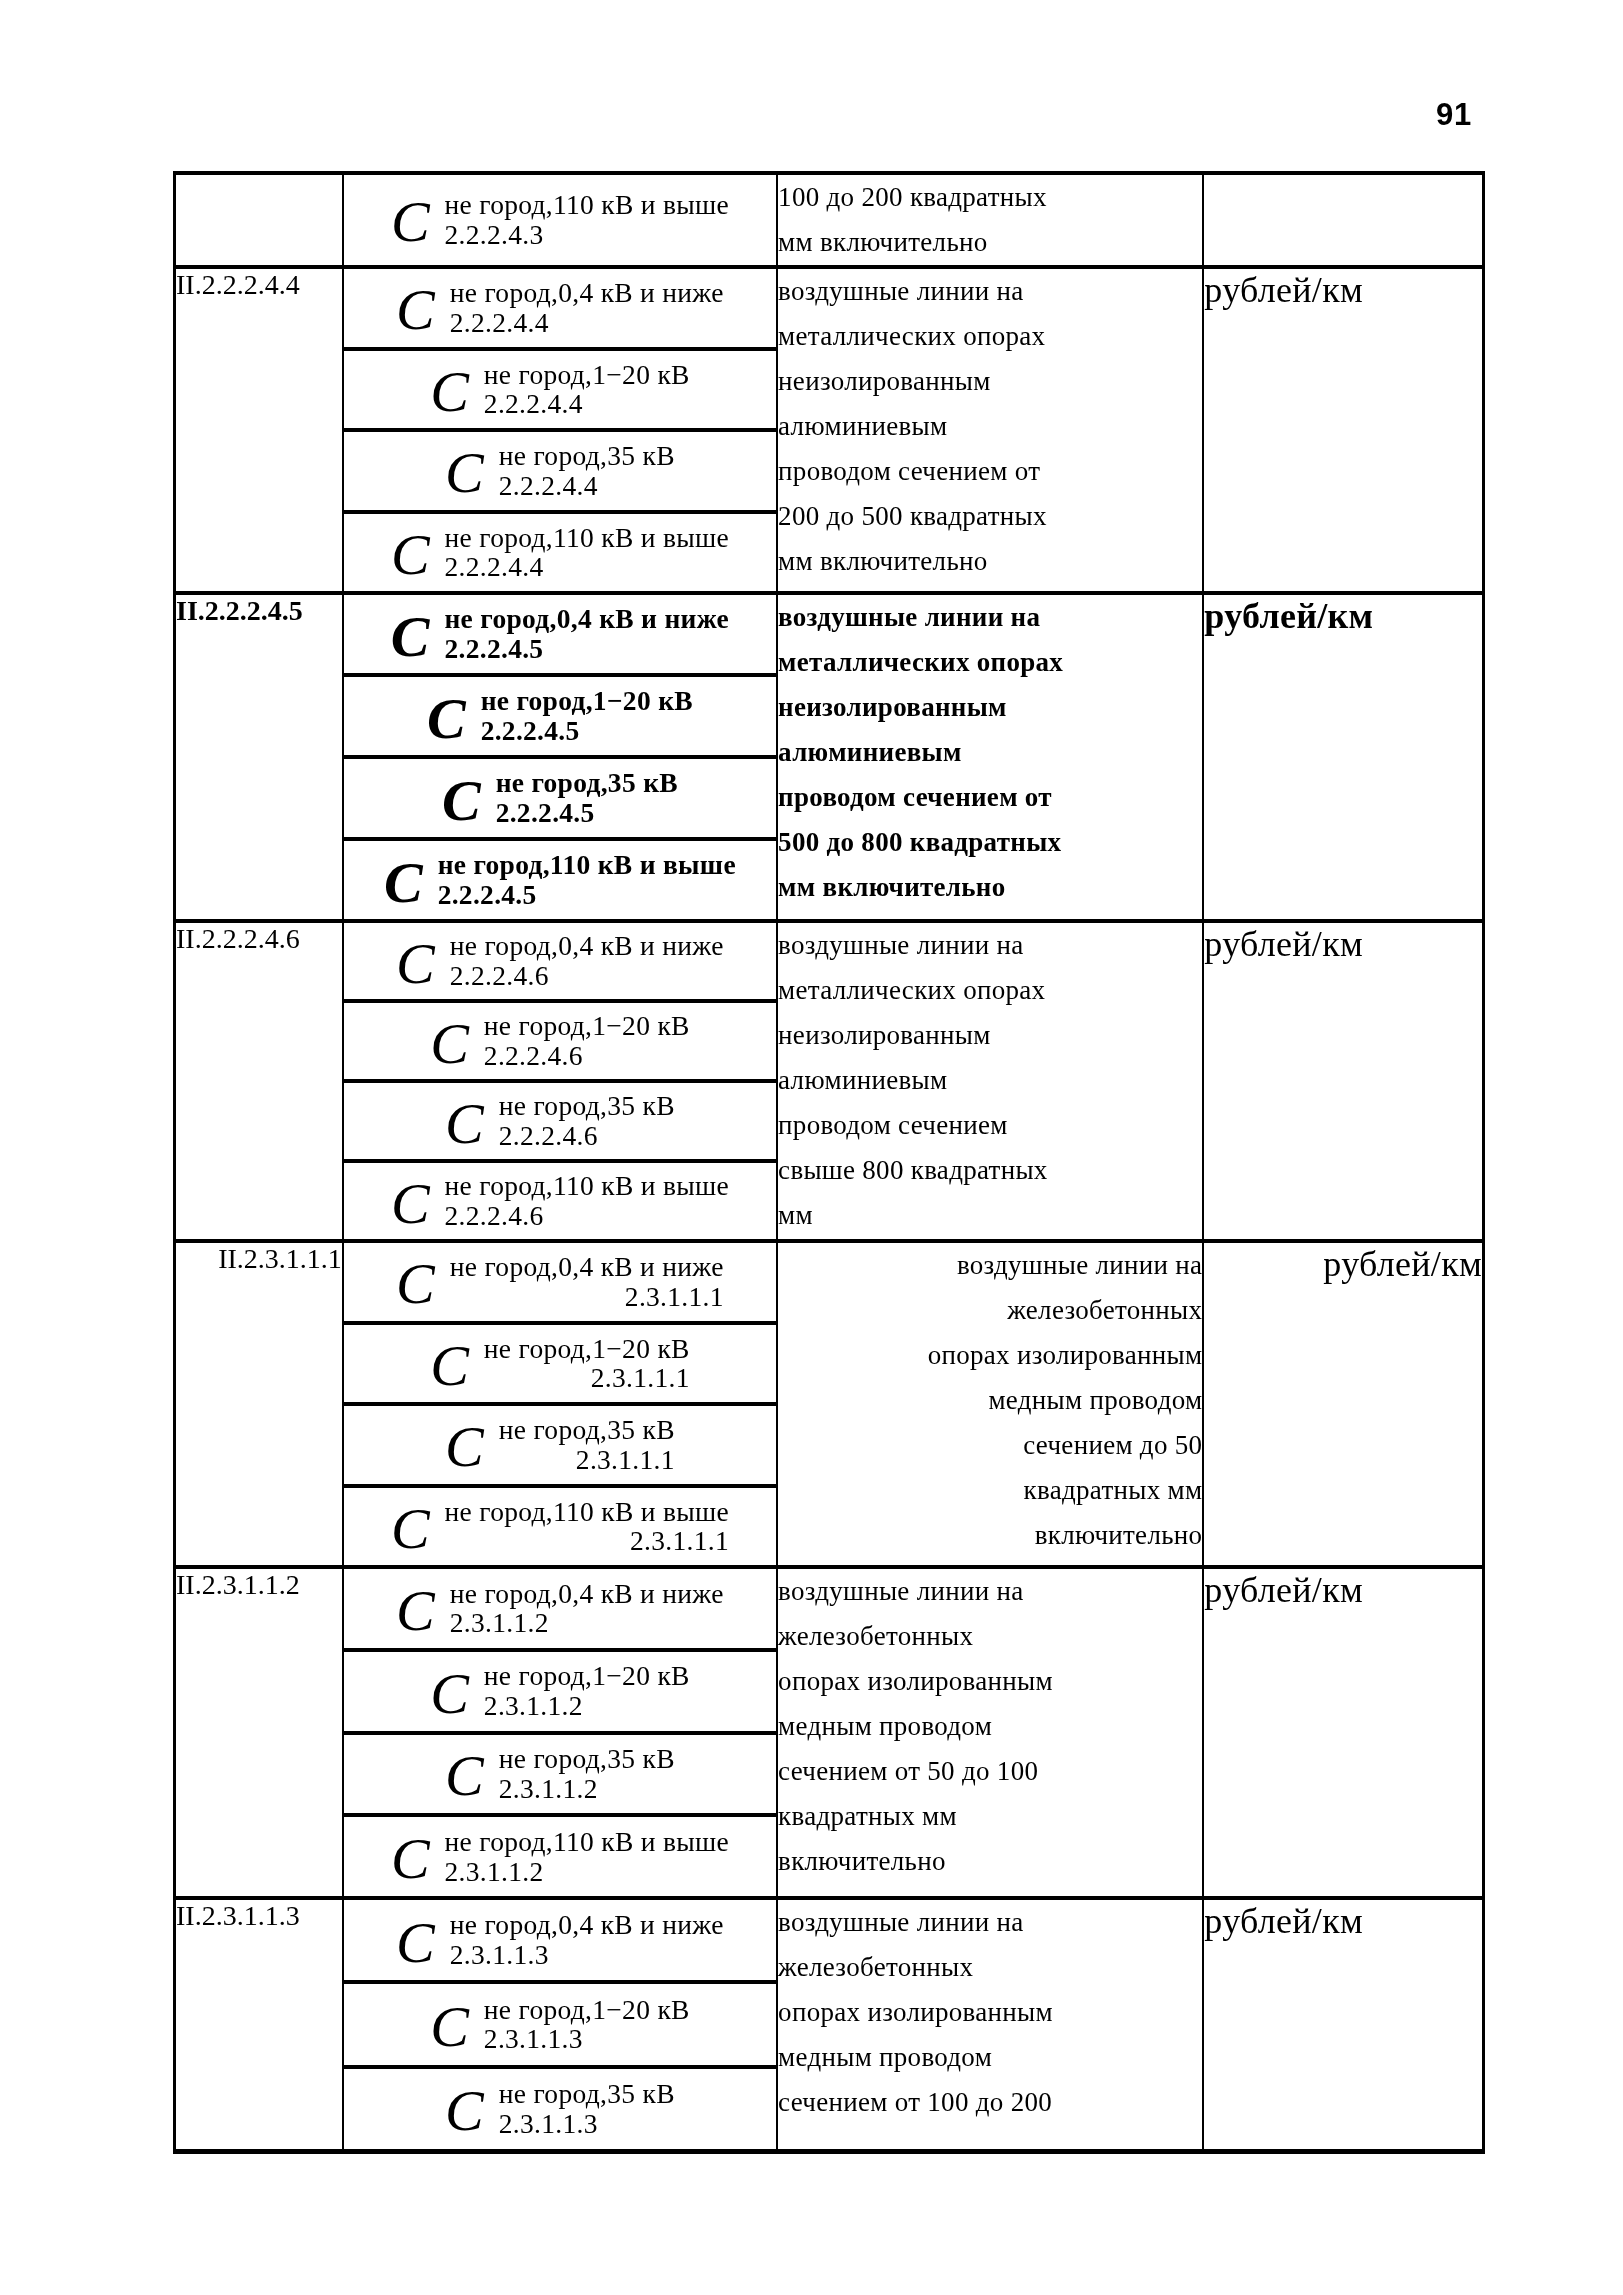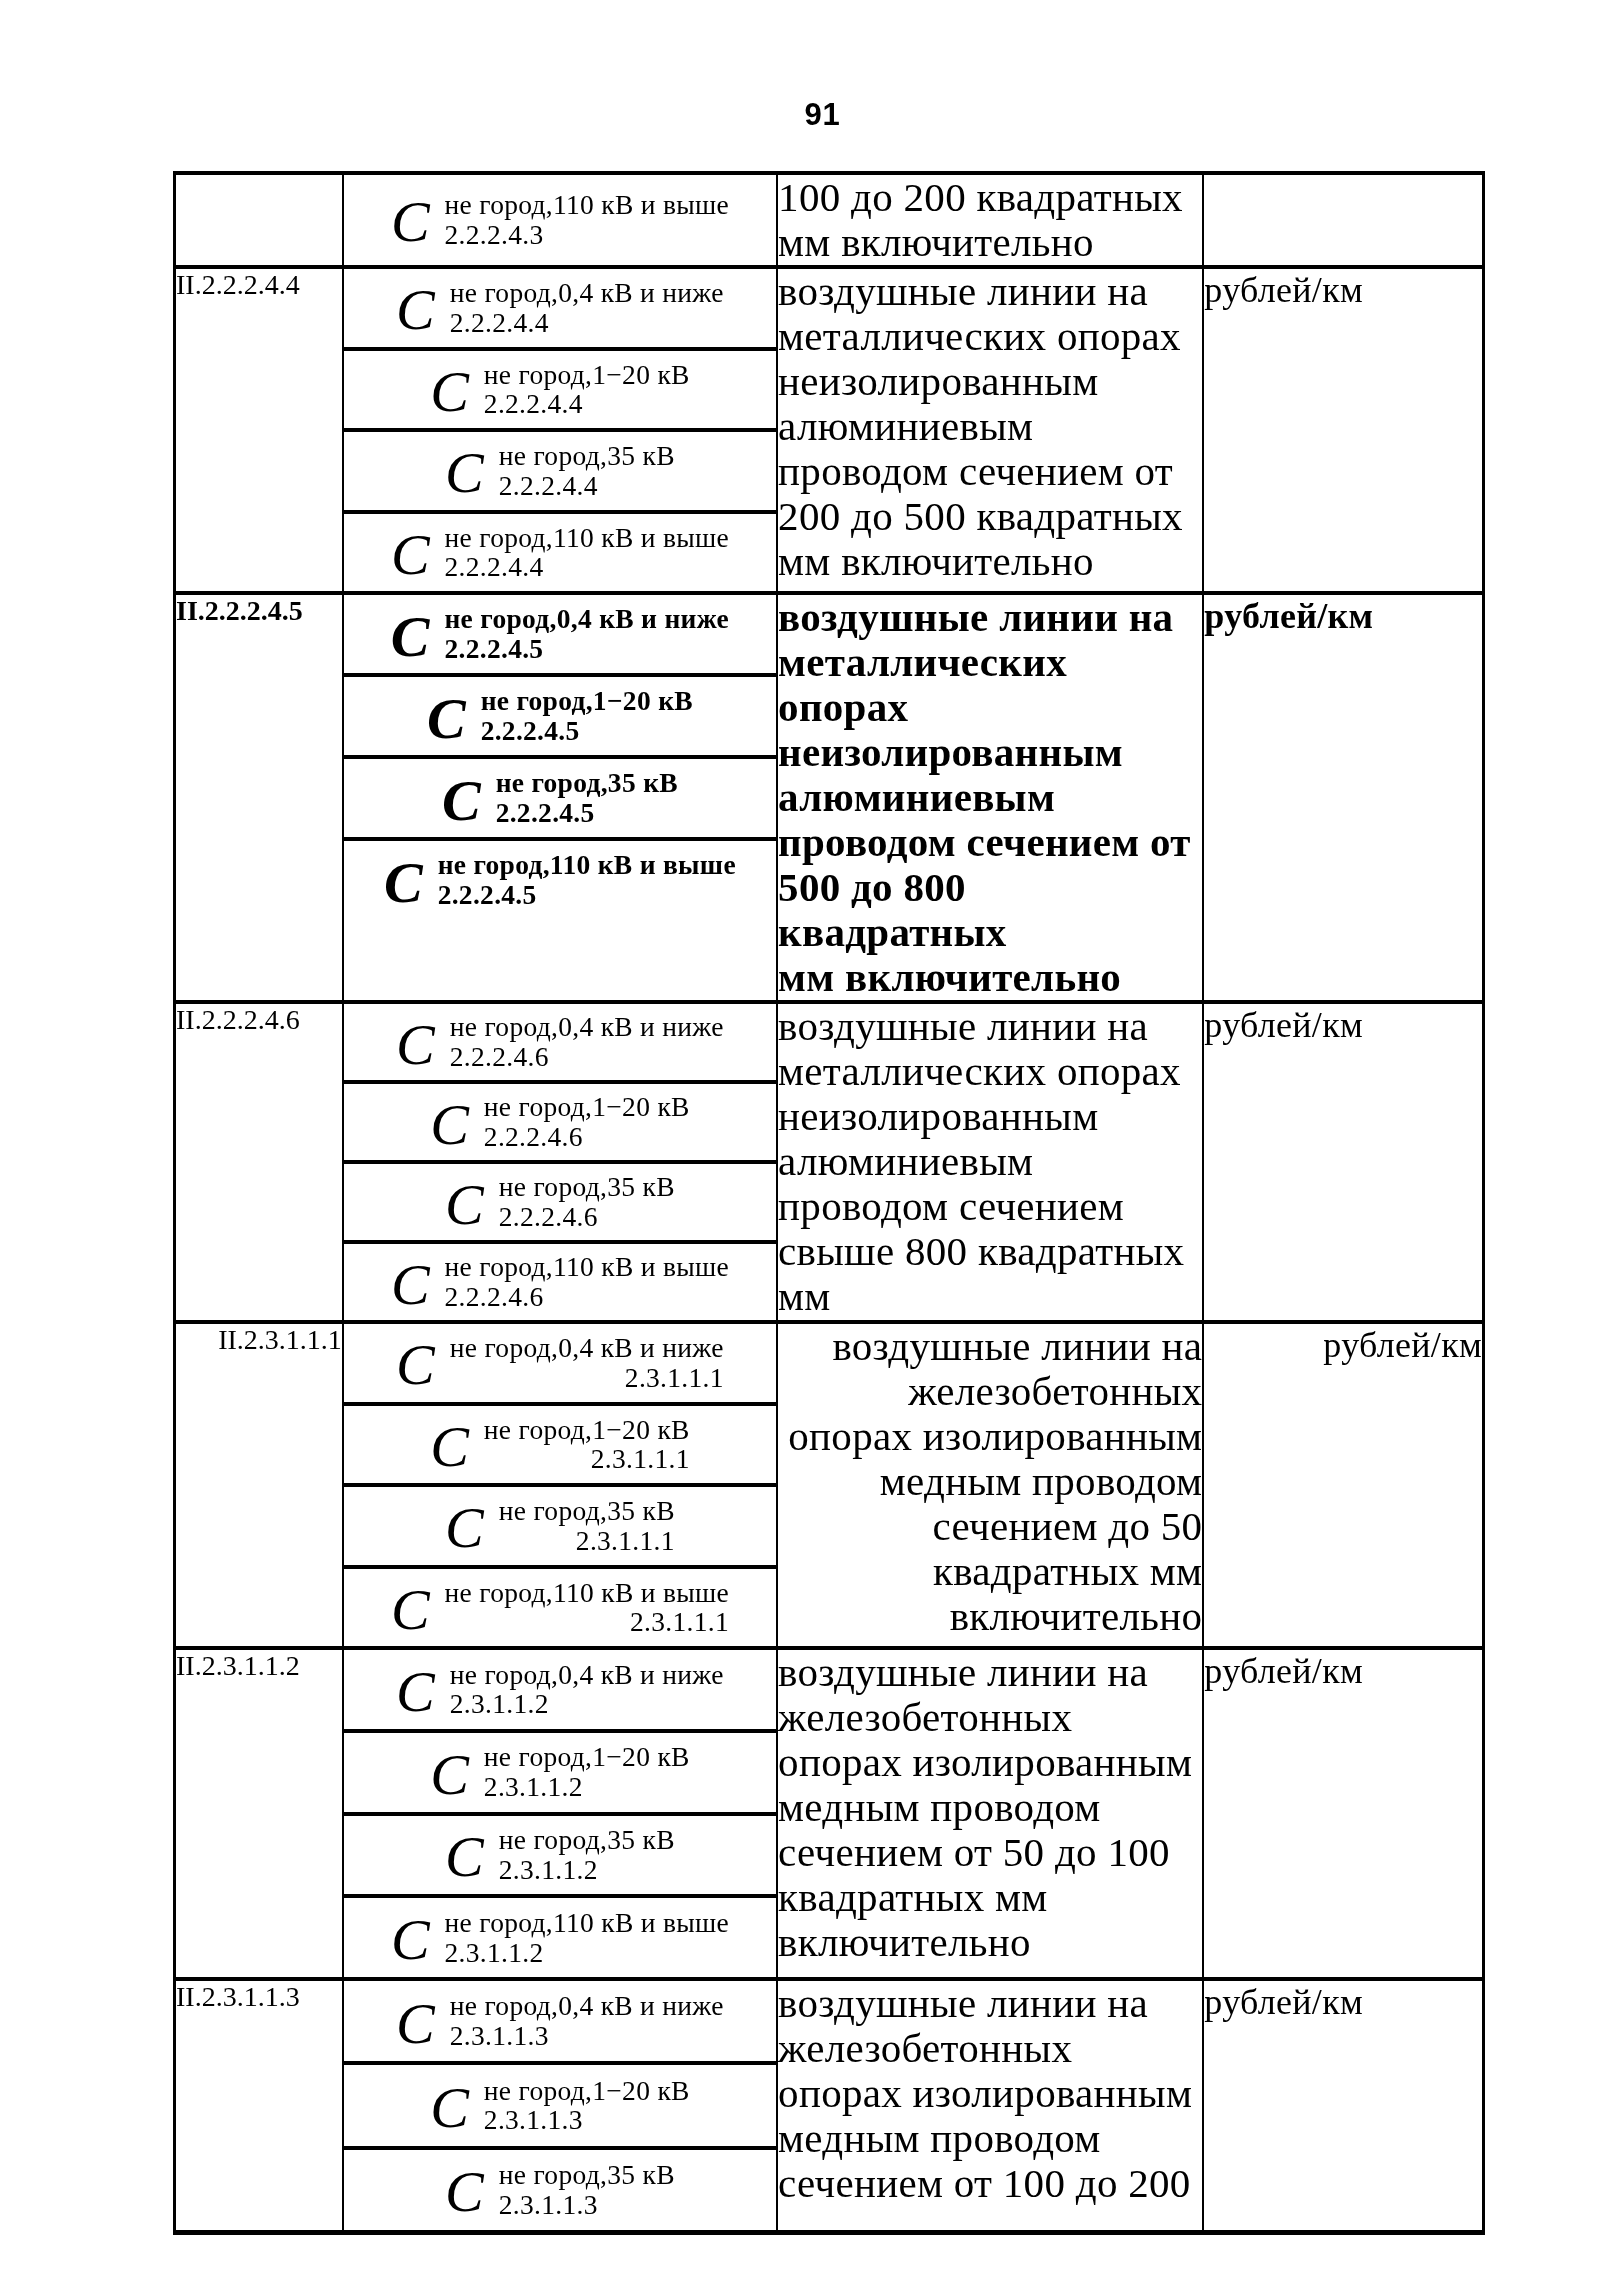--- a/index.html
+++ b/index.html
@@ -4,38 +4,38 @@
 <style>
   html,body{margin:0;padding:0;}
   body{
     width:1623px;height:2295px;
     background:#ffffff;color:#000;
     font-family:"Liberation Serif", serif;
     position:relative;overflow:hidden;
   }
   .page-number{
     position:absolute;left:173px;top:97px;width:1299px;
-    text-align:center;
+    text-align:right;
     font-family:"Liberation Sans", sans-serif;
     font-size:31px;font-weight:700;letter-spacing:0.7px;
   }
   table.tariff-table{
     position:absolute;left:173px;top:171px;width:1312px;
     border-collapse:collapse;table-layout:fixed;
     border:3.3px solid #000;border-bottom-width:5.2px;
   }
   table.tariff-table td{
     border:2.6px solid #000;
     vertical-align:top;padding:0;overflow:hidden;
   }
   table.tariff-table tr{border-top:4.6px solid #000;}
   td.c-id{padding:7.9px 3.9px 0 10.5px;font-size:28px;white-space:nowrap;}
   td.c-desc{
     padding:14.4px 9.2px 0 15.7px;
-    font-size:41px;line-height:45px;letter-spacing:0.3px;
+    font-size:27px;line-height:45px;letter-spacing:0.3px;
     white-space:pre-line;
     margin-top:11px;
   }
   td.c-unit{padding:14.4px 3.9px 0 17px;font-size:36px;letter-spacing:0.3px;}
   .fwrap{display:flex;flex-direction:column;}
   .fsubrow{flex:1 1 0;display:flex;align-items:center;justify-content:center;min-height:0;}
   .fsubrow + .fsubrow{border-top:4.6px solid #000;}
   .formula{display:inline-flex;align-items:flex-start;}
   .fC{
     font-style:italic;font-size:58px;line-height:.80;

